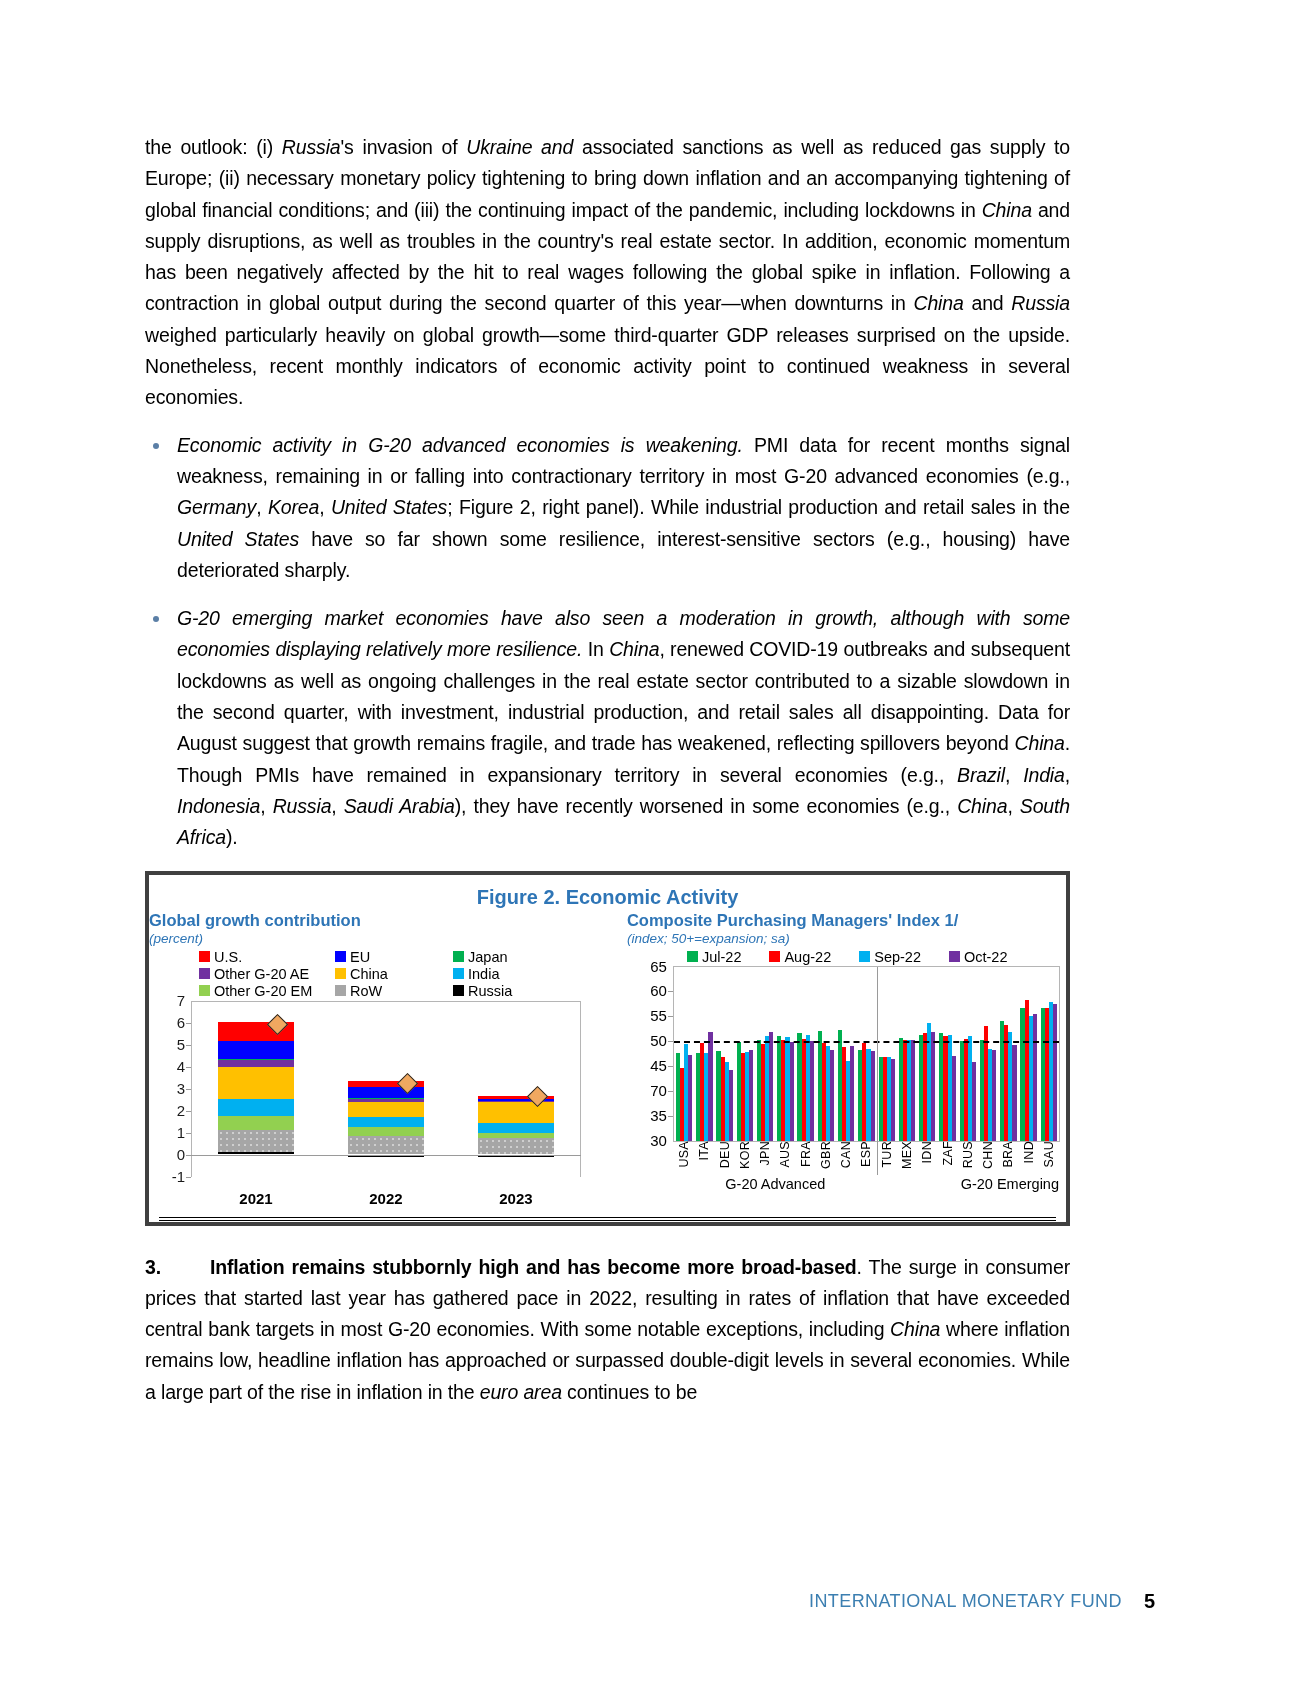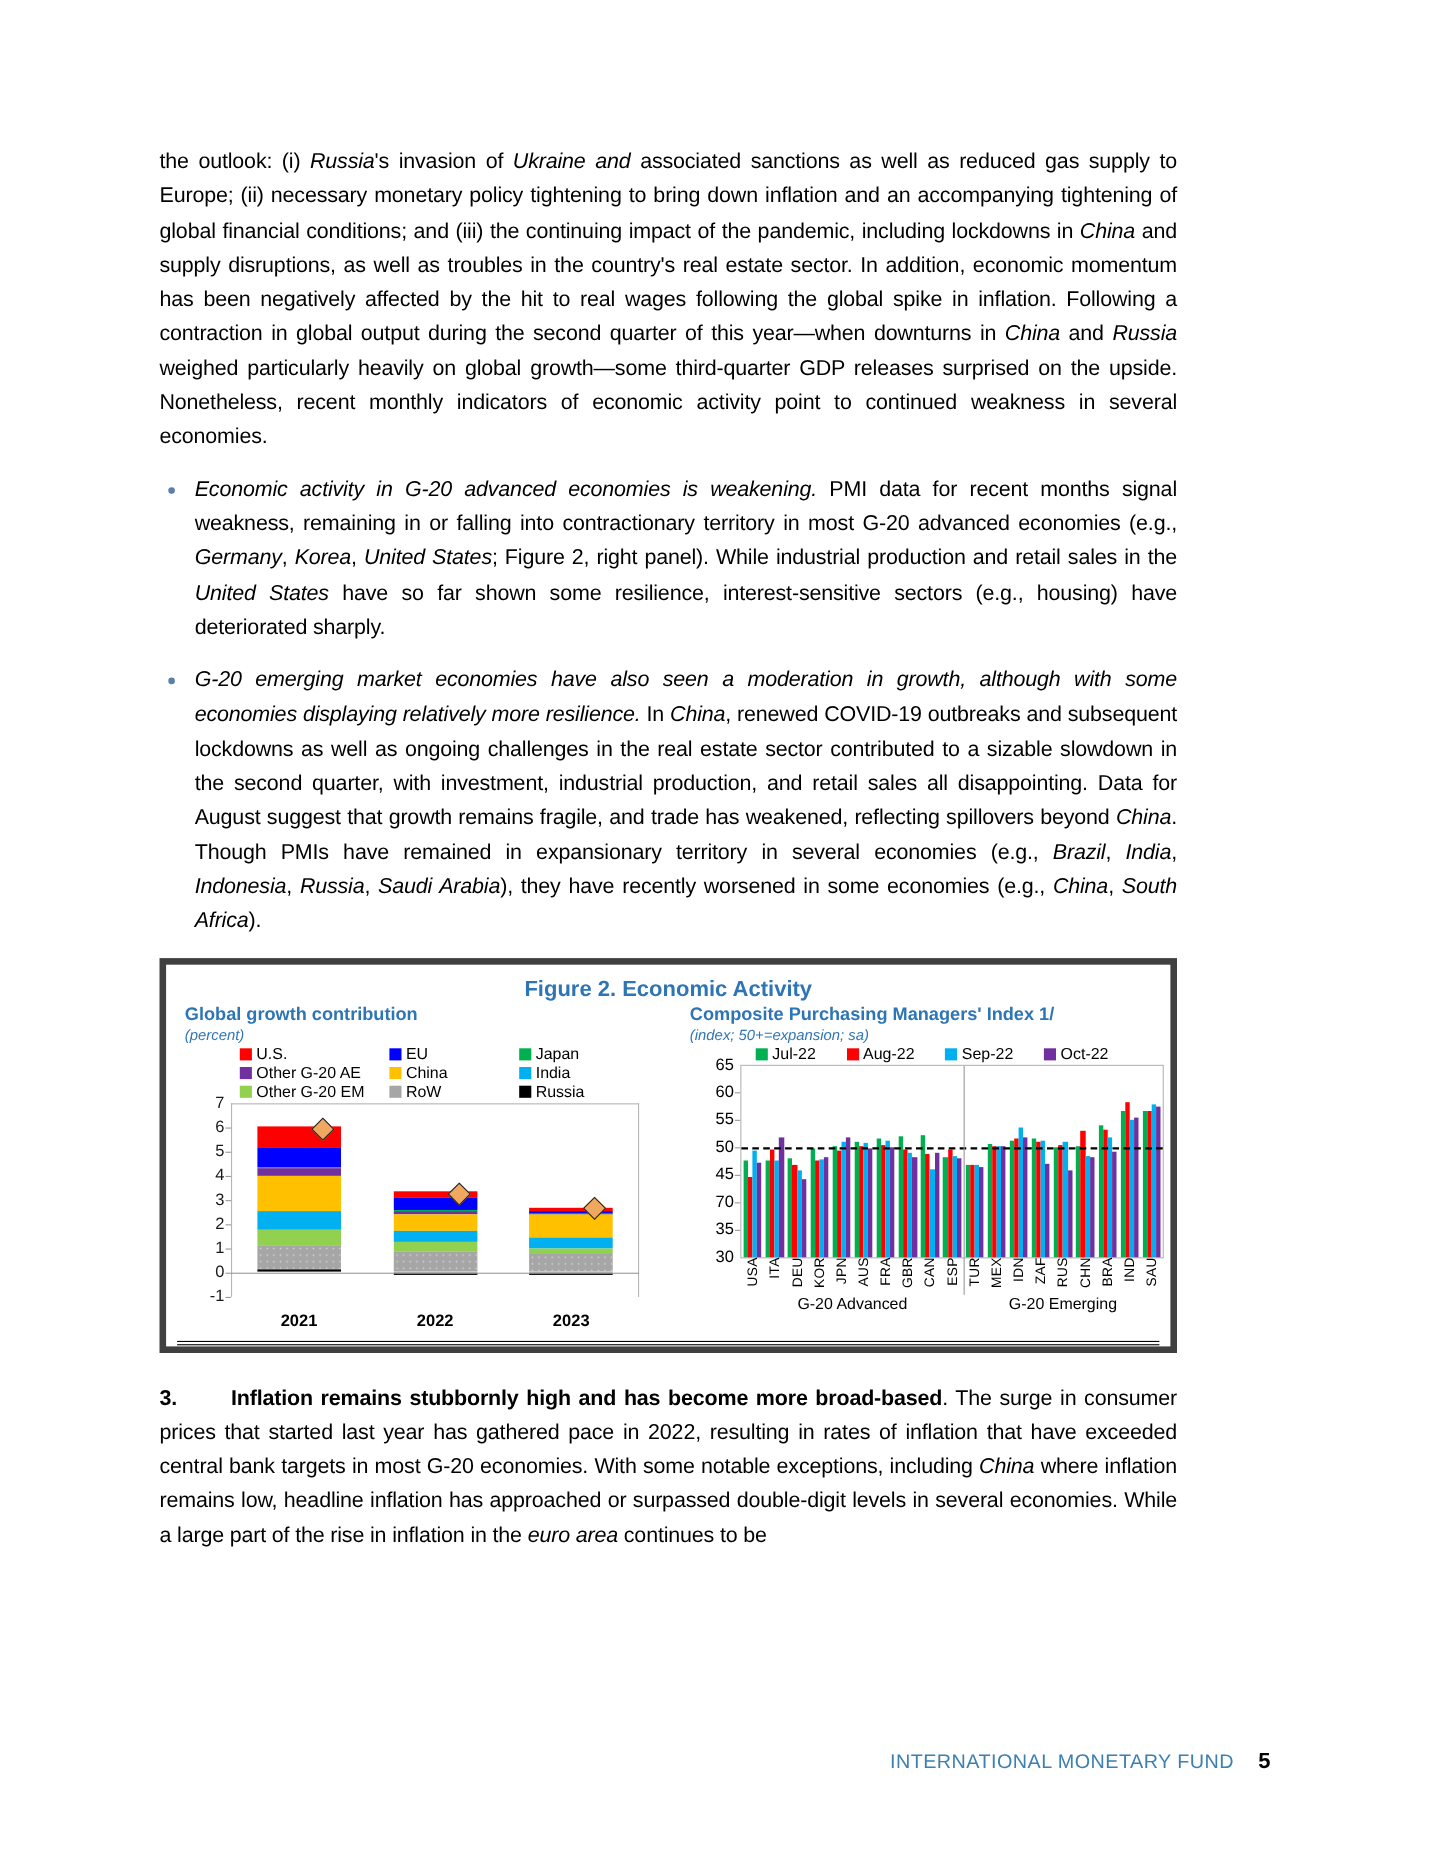--- a/index.html
+++ b/index.html
@@ -40,39 +40,39 @@
   ul.bullets li:before{
     content:"";
     position:absolute;
     left:8px;top:13px;
     width:6px;height:6px;border-radius:50%;
     background:#5b7fa6;
   }
 
   
   .figure{
-    border:6px solid #404040;
+    border:4px solid #404040;
     margin-top:8px;
     margin-bottom:26px;
     background:#fff;
     box-sizing:border-box;
     width:925px;
     position:relative;
   }
   .fig-title{
     text-align:center;
     color:#2e75b6;
     font-weight:bold;
     font-size:20px;
     padding-top:11px;
     padding-bottom:2px;
   }
   .panels{display:flex;}
   .panel{position:relative;}
-  .panel-left{width:452px;padding-left:17px;box-sizing:border-box;}
+  .panel-left{width:452px;box-sizing:border-box;}
   .panel-right{width:455px;box-sizing:border-box;padding-left:8px;margin-left:26px;}
   .panel-head{
     color:#2e75b6;font-weight:bold;font-size:16.5px;
     line-height:19px;
     margin-bottom:1px;
   }
   .panel-sub{
     color:#2e75b6;font-style:italic;font-size:13.5px;
     margin-bottom:3px;
   }
@@ -595,21 +595,21 @@
               </div>
               <div class="cl">
                 <span>SAU</span>
               </div>
             </div>
         <div class="dash50" style="top: 75.5714px;"></div>
             <div class="sep" style="left: calc(52.6316% + 18.5789px); top: 1px; height: 208px;"></div>
           </div>
         <div class="grouplab" id="grouplab">
             <div style="flex: 10 1 0%;">G-20 Advanced</div>
-            <div style="flex: 9 1 0%;">G-20 Emerging</div>
+            <div style="flex: 9 1 0%; text-align: right;">G-20 Emerging</div>
           </div>
       </div>
     </div>
 
     <div class="notes">
       <div class="note-line"></div>
     </div>
   </div>
 
   <p class="body">

